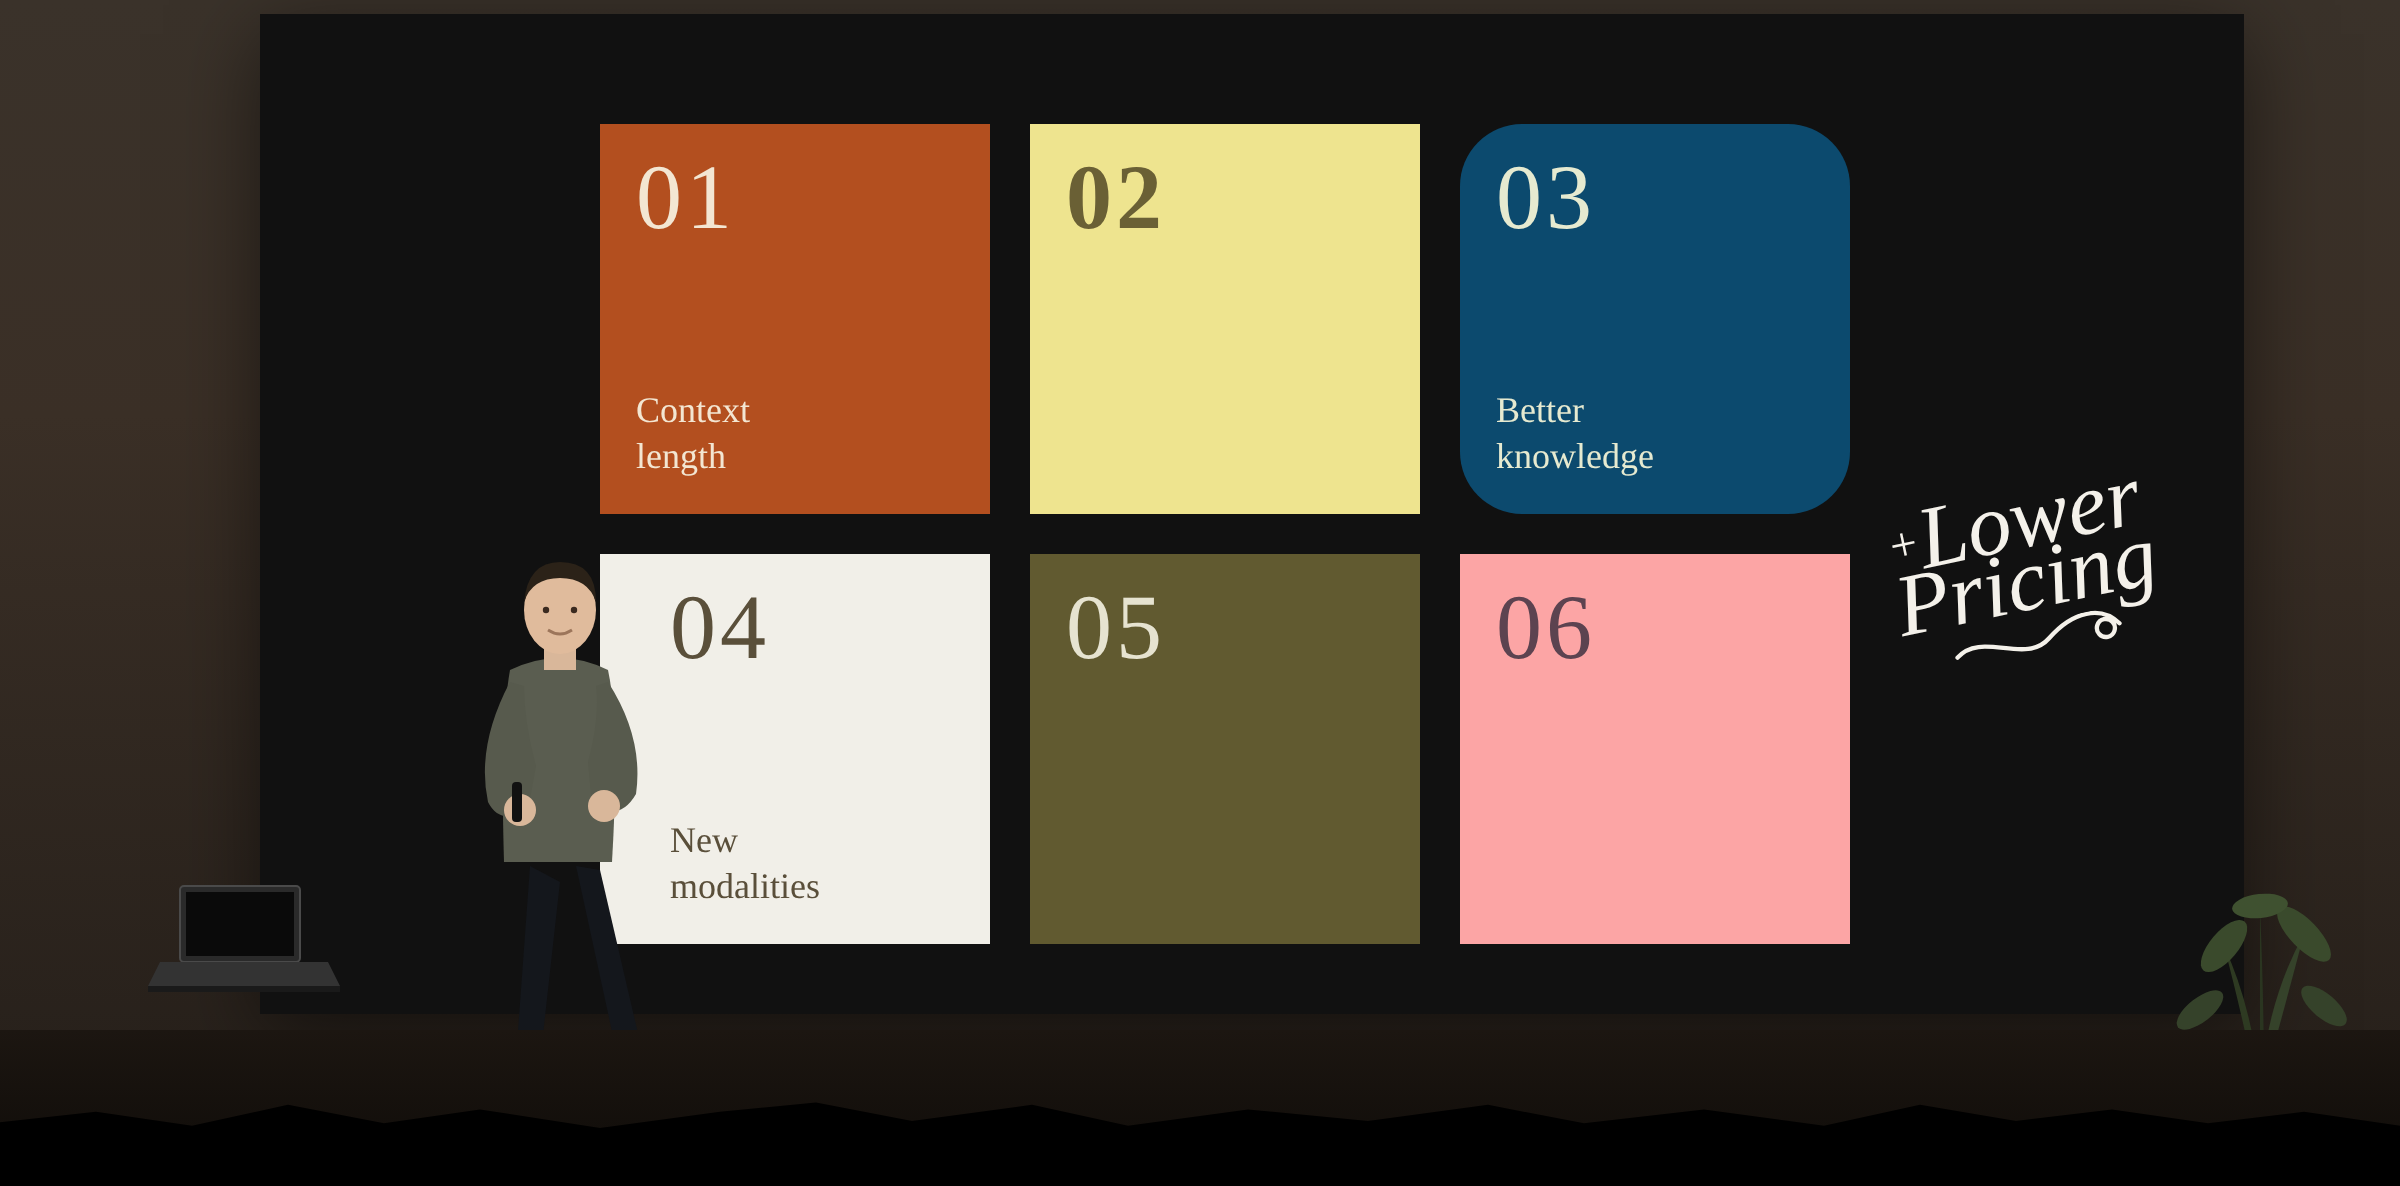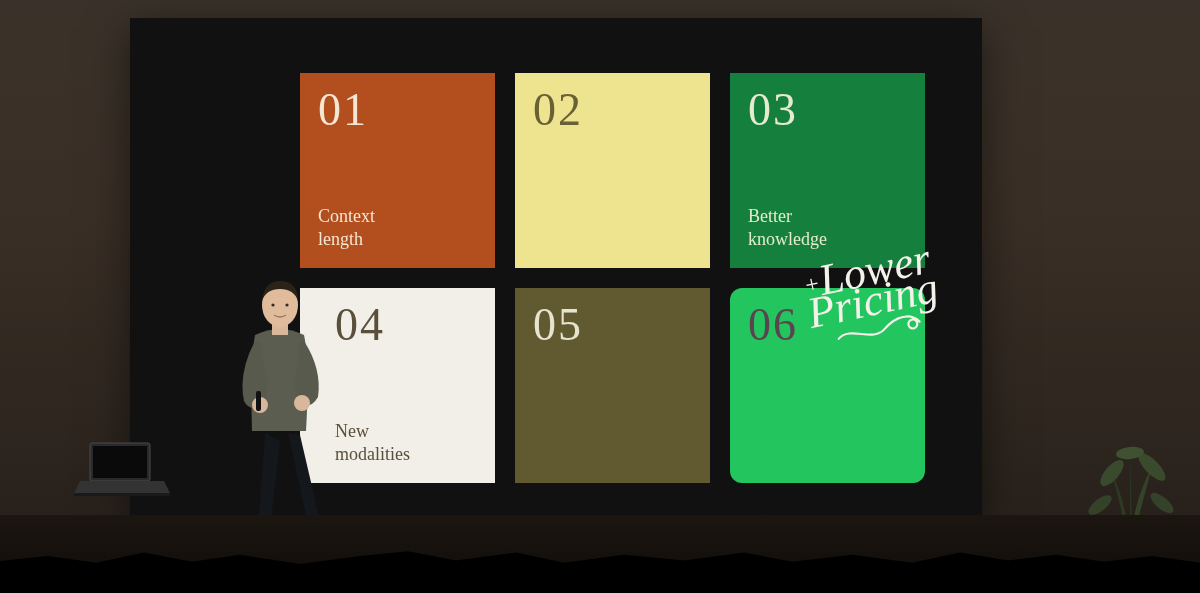--- a/index.html
+++ b/index.html
@@ -6,22 +6,22 @@
   html, body { width: 1200px; height: 593px; overflow: hidden; font-family: Georgia, 'Times New Roman', serif; }
   .scene {
     position: relative;
     width: 1200px;
     height: 593px;
     background: linear-gradient(to bottom, #3a322a 0%, #3a2f26 35%, #241e19 100%);
   }
   .screen {
     position: absolute;
     left: 130px;
-    top: 18px;
-    width: 852px;
+    top: 7px;
+    width: 992px;
     height: 500px;
     background: #111111;
     box-shadow: 0 10px 40px rgba(0,0,0,0.5);
   }
   .grid {
     position: absolute;
     left: 170px;
     top: 55px;
     display: grid;
     grid-template-columns: repeat(3, 195px);
@@ -42,25 +42,25 @@
     letter-spacing: 2px;
     line-height: 1;
   }
   .tile .label {
     font-family: Georgia, 'Times New Roman', serif;
     font-size: 18px;
     line-height: 1.25;
     white-space: pre-line;
   }
   .t1 { background:#b34f1f; } .t1 .num,.t1 .label{ color:#f3e6d2; }
-  .t2 { background:#eee48f; } .t2 .num,.t2 .label{ color:#6a6035; }
-  .t3 { background:#15803d; } .t3 .num,.t3 .label{ color:#e6ead0; }
+  .t2 { background:#eee48f; } .t2 .num,.t2 .label{ color:#6a6035;font-weight:bold; }
+  .t3 { background:#0c4a6e;border-radius:31px; } .t3 .num,.t3 .label{ color:#e6ead0; }
   .t4 { background:#f1efe8; } .t4 .num,.t4 .label{ color:#5a4f3a;margin-left:17px; }
   .t5 { background:#615a30; } .t5 .num,.t5 .label{ color:#e6e3d0; }
-  .t6 { background:#22c55e;border-radius:12px; } .t6 .num,.t6 .label{ color:#5c4350; }
+  .t6 { background:#fca5a5; } .t6 .num,.t6 .label{ color:#5c4350; }
 
   .badge {
     position: absolute;
     right: 40px;
     top: 235px;
     width: 140px;
     color: #f4f1ea;
     font-style: italic;
     transform: rotate(-12deg);
     text-align: center;

